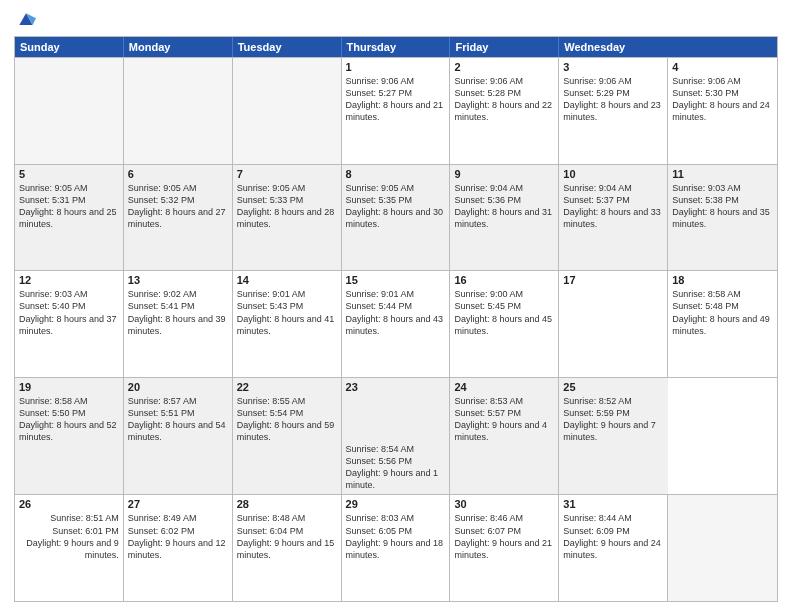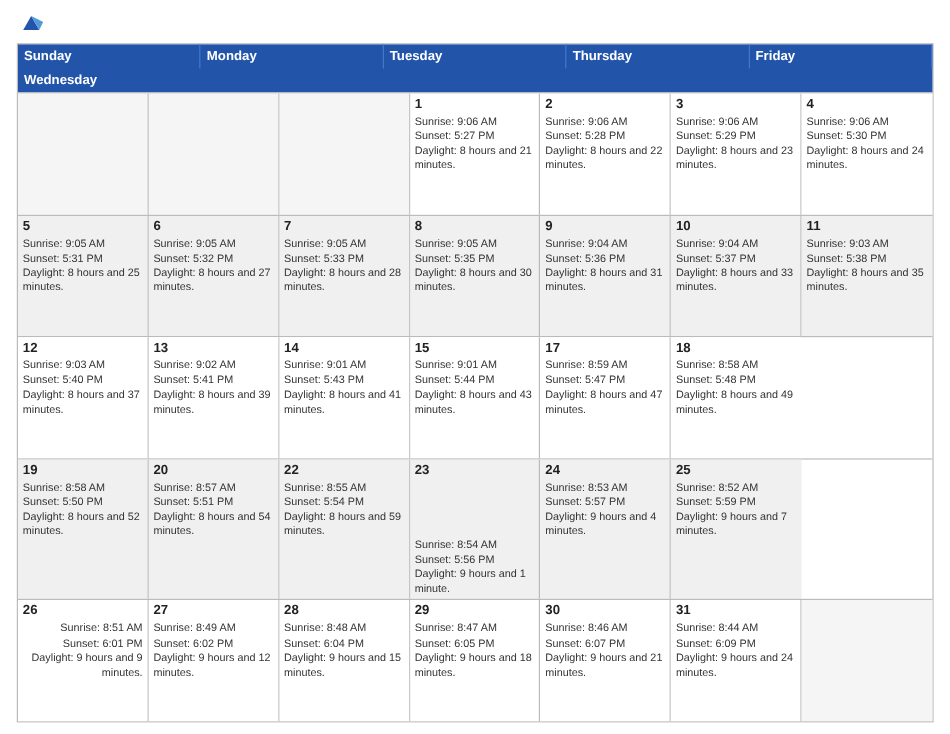--- a/index.html
+++ b/index.html
@@ -58,21 +58,21 @@
       color: #444;
     }
     .calendar {
       flex: 1;
       display: flex;
       flex-direction: column;
       border: 1px solid #bbb;
     }
     .cal-header-row {
       display: grid;
-      grid-template-columns: repeat(5, 1fr);
+      grid-template-columns: repeat(7, 1fr);
       background: #2255aa;
     }
     .cal-header-cell {
       color: #fff;
       font-size: 11px;
       font-weight: bold;
       padding: 4px 5px;
       border-right: 1px solid #4477cc;
       text-align: left;
     }
@@ -241,24 +241,27 @@
 Sunset: 5:43 PM
 Daylight: 8 hours and 41 minutes.</div>
           </div>
           <div class="cal-cell">
             <div class="day-number">15</div>
             <div class="cell-text" style="white-space: pre-line;">Sunrise: 9:01 AM
 Sunset: 5:44 PM
 Daylight: 8 hours and 43 minutes.</div>
           </div>
           <div class="cal-cell">
+            <div class="day-number">16</div>
+            <div class="cell-text" style="white-space: pre-line;">Sunrise: 9:00 AM
+Sunset: 5:45 PM
+Daylight: 8 hours and 45 minutes.</div>
+          </div>
+          <div class="cal-cell">
             <div class="day-number">17</div>
-            <div class="cell-text" style="white-space: pre-line;">Sunrise: 8:59 AM
-Sunset: 5:47 PM
-Daylight: 8 hours and 47 minutes.</div>
           </div>
           <div class="cal-cell">
             <div class="day-number">18</div>
             <div class="cell-text" style="white-space: pre-line;">Sunrise: 8:58 AM
 Sunset: 5:48 PM
 Daylight: 8 hours and 49 minutes.</div>
           </div>
         </div>
         <div class="cal-row row-shaded">
           <div class="cal-cell">
@@ -312,21 +315,21 @@
 Daylight: 9 hours and 12 minutes.</div>
           </div>
           <div class="cal-cell">
             <div class="day-number">28</div>
             <div class="cell-text" style="white-space: pre-line;">Sunrise: 8:48 AM
 Sunset: 6:04 PM
 Daylight: 9 hours and 15 minutes.</div>
           </div>
           <div class="cal-cell">
             <div class="day-number">29</div>
-            <div class="cell-text" style="white-space: pre-line;">Sunrise: 8:47 AM
+            <div class="cell-text" style="white-space: pre-line;">Sunrise: 8:03 AM
 Sunset: 6:05 PM
 Daylight: 9 hours and 18 minutes.</div>
           </div>
           <div class="cal-cell">
             <div class="day-number">30</div>
             <div class="cell-text" style="white-space: pre-line;">Sunrise: 8:46 AM
 Sunset: 6:07 PM
 Daylight: 9 hours and 21 minutes.</div>
           </div>
           <div class="cal-cell">

